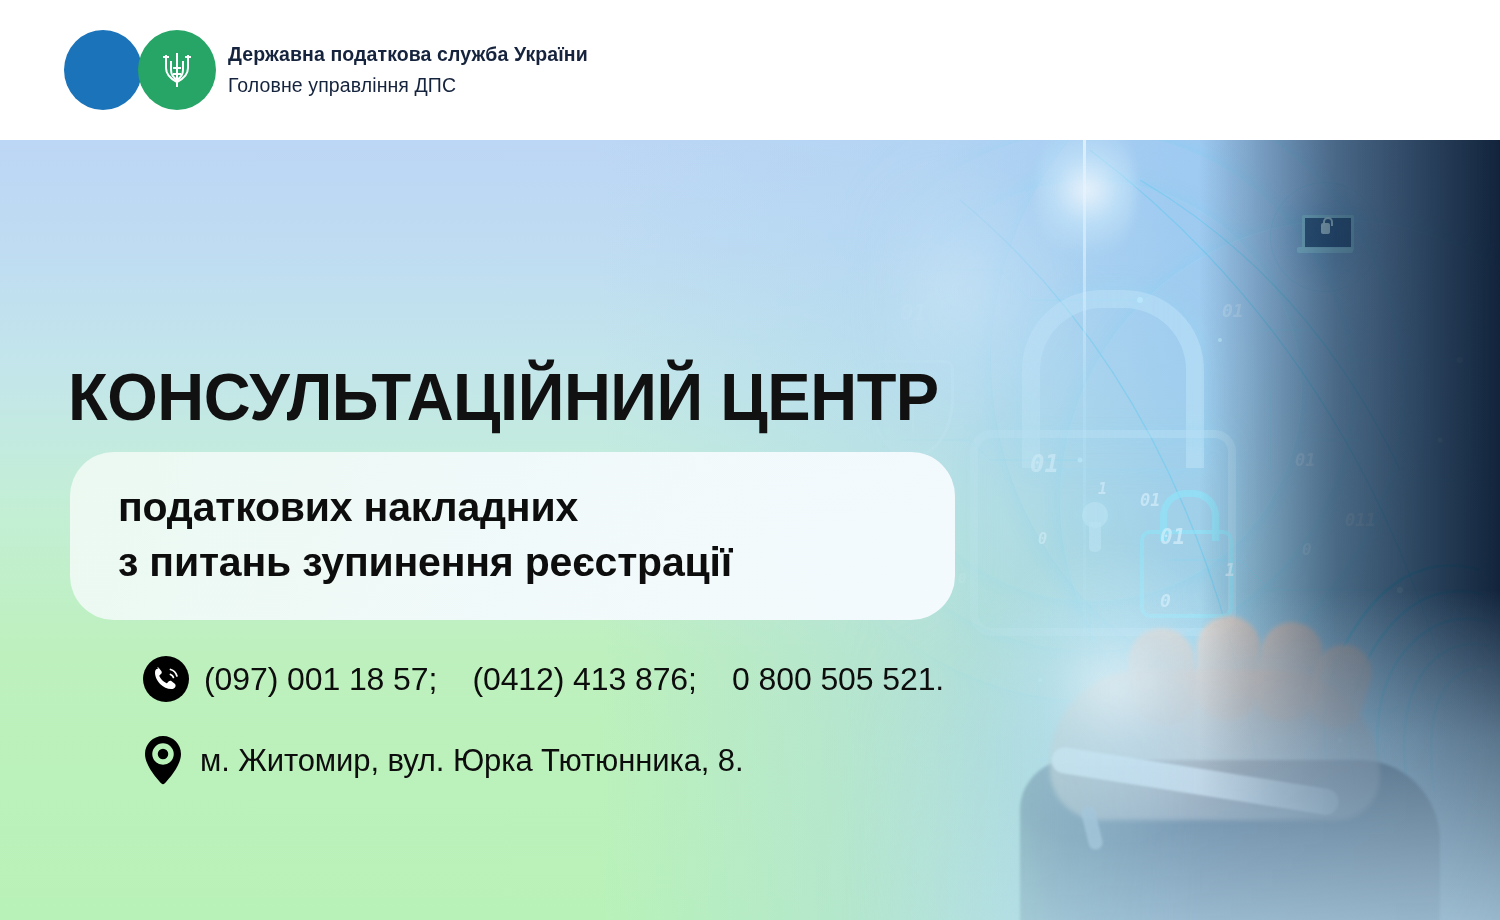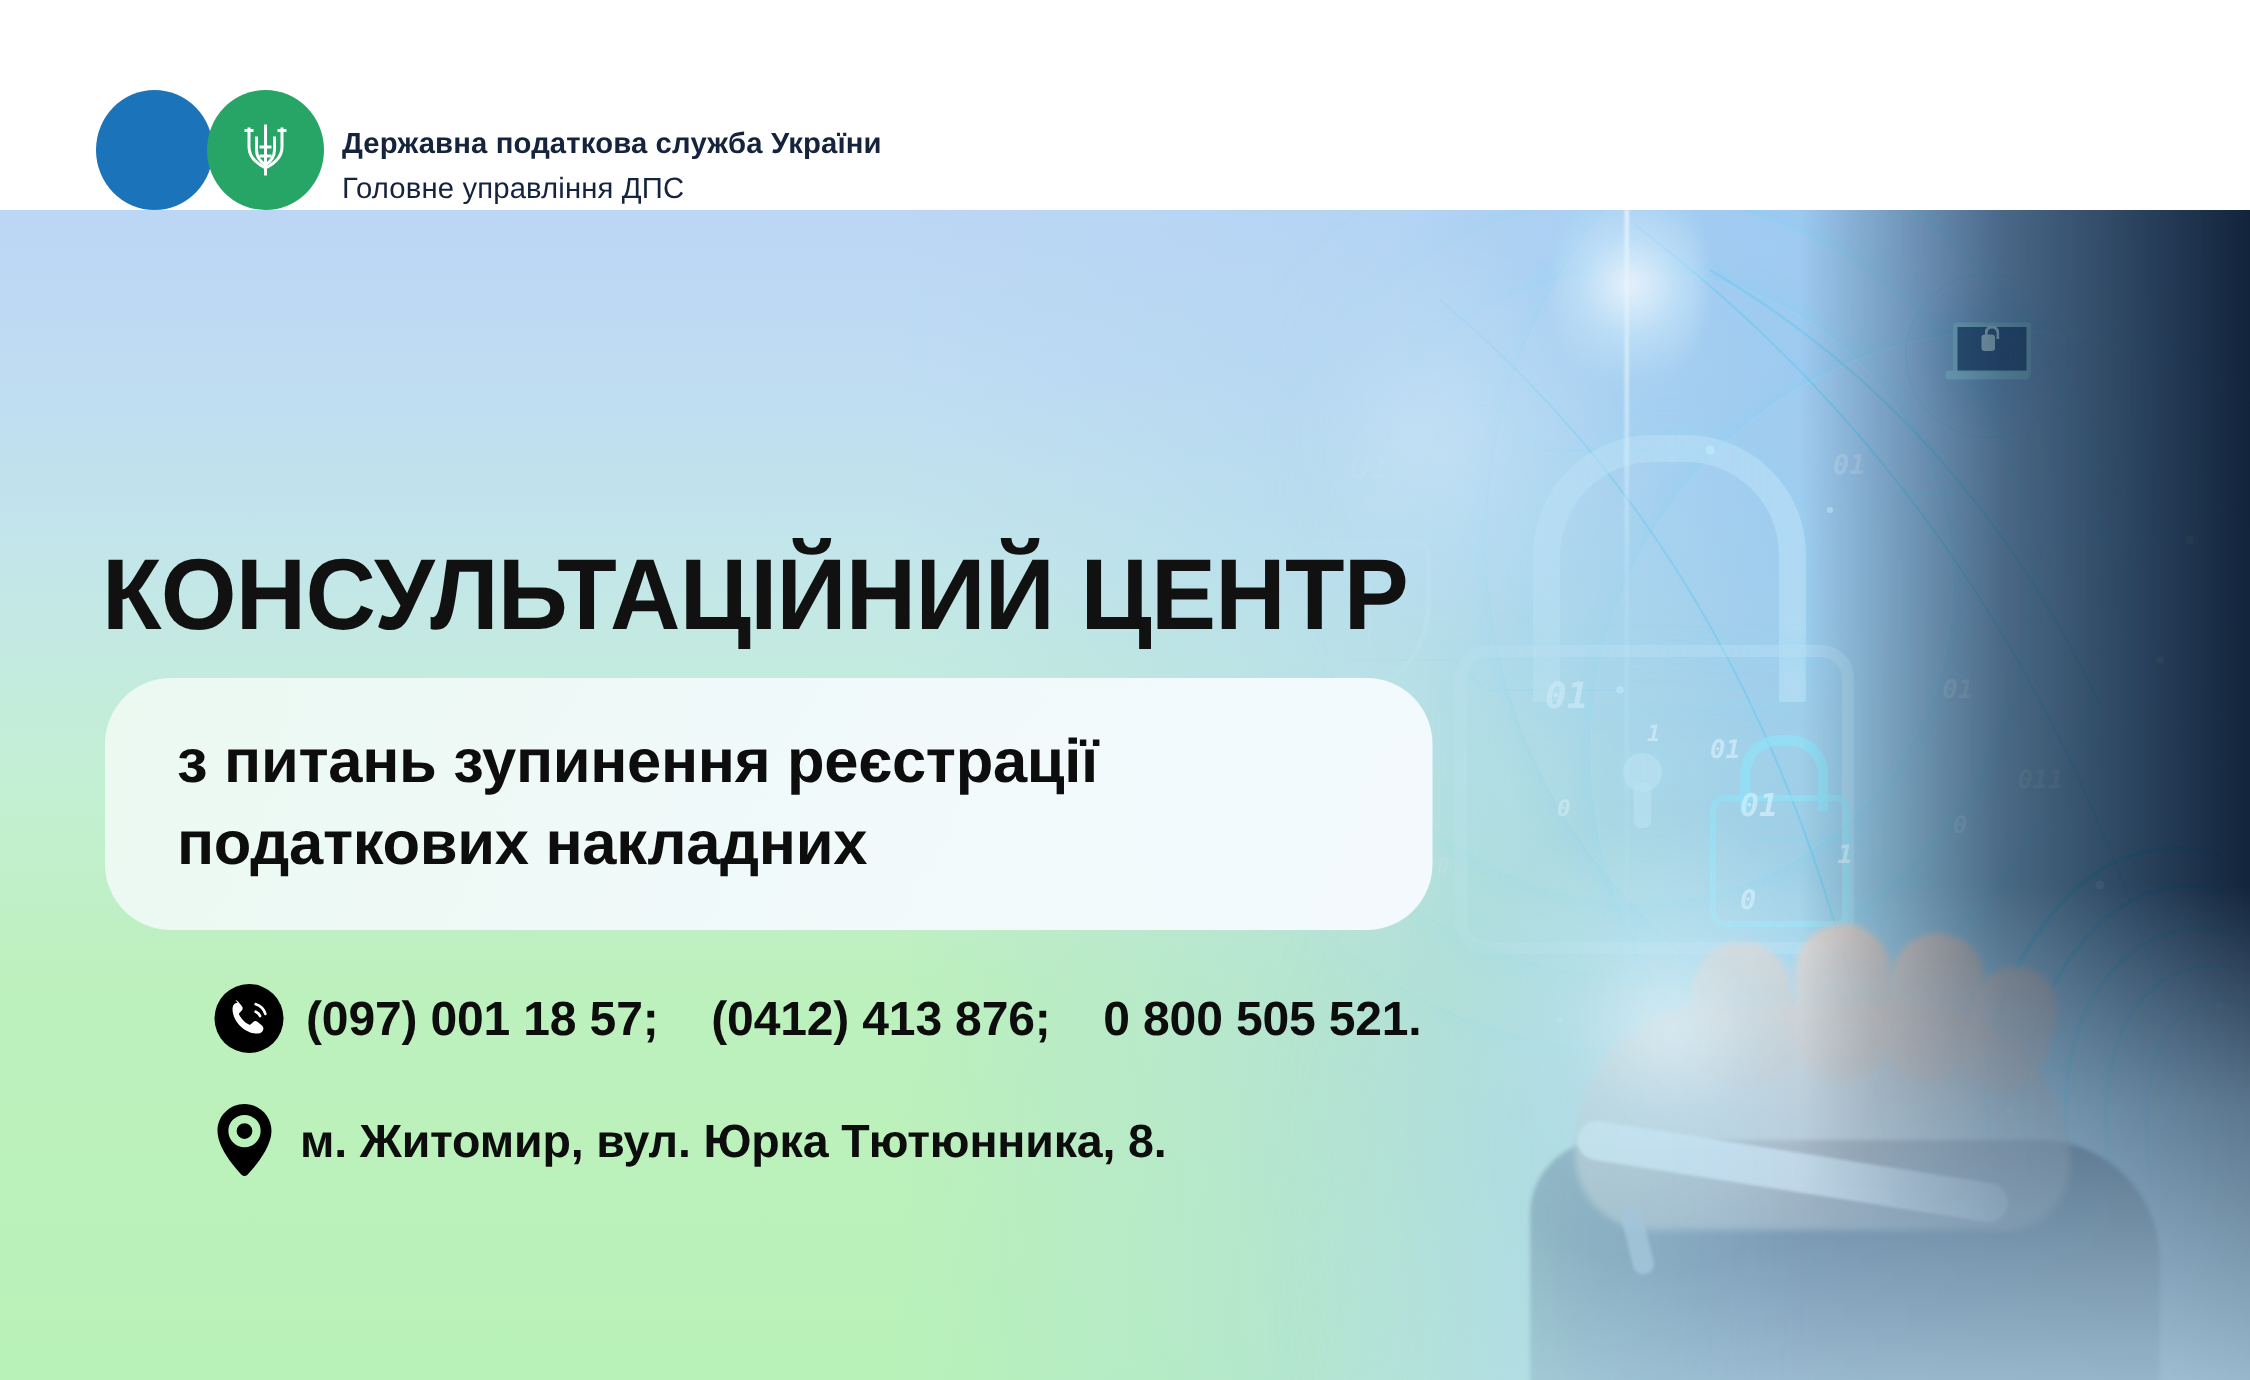--- a/index.html
+++ b/index.html
@@ -22,21 +22,21 @@
 
   
   .header {
     position: absolute;
     left: 0; top: 0;
     width: 1500px;
     height: 140px;
     background: #ffffff;
     z-index: 40;
     display: flex;
-    align-items: flex-end;
+    align-items: center;
   }
   .logo-mark {
     position: relative;
     margin-left: 64px;
     width: 150px;
     height: 80px;
     flex: none;
   }
   .logo-circle-blue {
     position: absolute;
@@ -429,21 +429,21 @@
     flex: none;
     width: 58px;
     display: flex;
     align-items: center;
     justify-content: flex-start;
   }
   .contact-icon svg { display: block; }
 
   .contact-text {
     font-size: 32px;
-    font-weight: bold;
+    font-weight: normal;
     color: #0d0d0d;
     white-space: pre;
     letter-spacing: -0.1px;
   }
   .contact-row.addr .contact-text { font-size: 31px; }
   .contact-row.phone .contact-icon { width: 62px; }
   .contact-row.addr  .contact-icon { width: 58px; }
 </style>
 </head>
 <body>
@@ -590,22 +590,22 @@
       <div class="glow-center"></div>
       <div class="glow-left"></div>
 
       <div class="photo-dark-right"></div>
       <div class="photo-bottom-light"></div>
     </div>
 
     <div class="headline">КОНСУЛЬТАЦІЙНИЙ ЦЕНТР</div>
 
     <div class="subtitle-card">
+      <div class="subtitle-line">податкових накладних</div>
       <div class="subtitle-line">з питань зупинення реєстрації</div>
-      <div class="subtitle-line">податкових накладних</div>
     </div>
 
     <div class="contact-row phone">
       <div class="contact-icon">
         <svg width="48" height="48" viewBox="0 0 48 48" aria-hidden="true">
           <circle cx="24" cy="24" r="23" fill="#000000"></circle>
           <path d="M16.5 13.5c-1.6 0-3.2 1.3-3.4 3.1-.5 4.2 1.6 9 5 12.4 3.4 3.4 8.2 5.5 12.4 5 1.8-.2 3.1-1.8 3.1-3.4 0-.7-.3-1.3-.8-1.8l-3.2-2.6c-.8-.7-2-.6-2.8.1l-1.6 1.6a.9.9 0 0 1-1 .2c-1.5-.7-2.9-1.6-4-2.8-1.2-1.2-2.1-2.5-2.8-4a.9.9 0 0 1 .2-1l1.6-1.6c.7-.8.8-2 .1-2.8l-2.6-3.2c-.5-.5-1.1-.8-1.8-.8z" fill="#ffffff"></path>
           <g fill="none" stroke="#ffffff" stroke-width="1.8" stroke-linecap="round">
             <path d="M28.5 14.5a9.5 9.5 0 0 1 6.4 6.4"></path>
             <path d="M28.5 19.5a5 5 0 0 1 2.9 2.9"></path>

